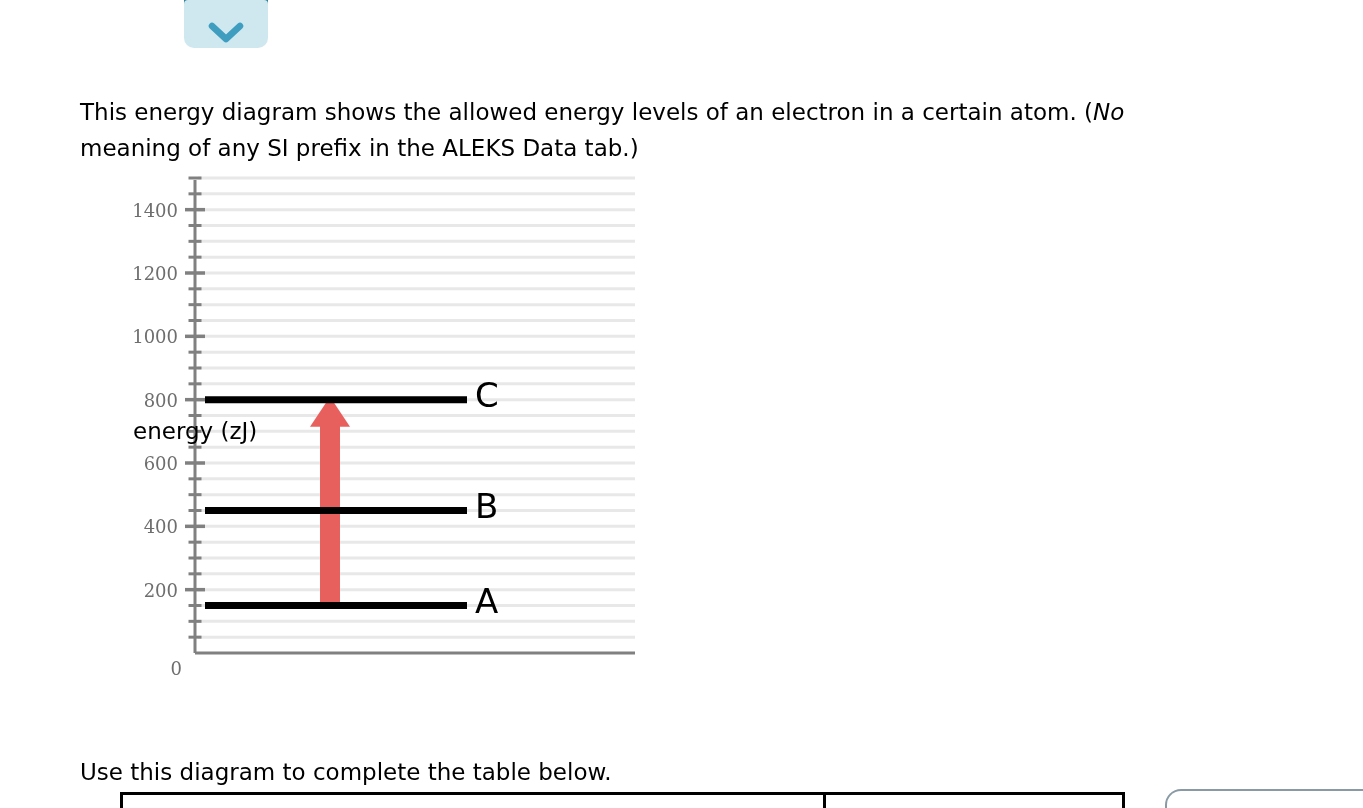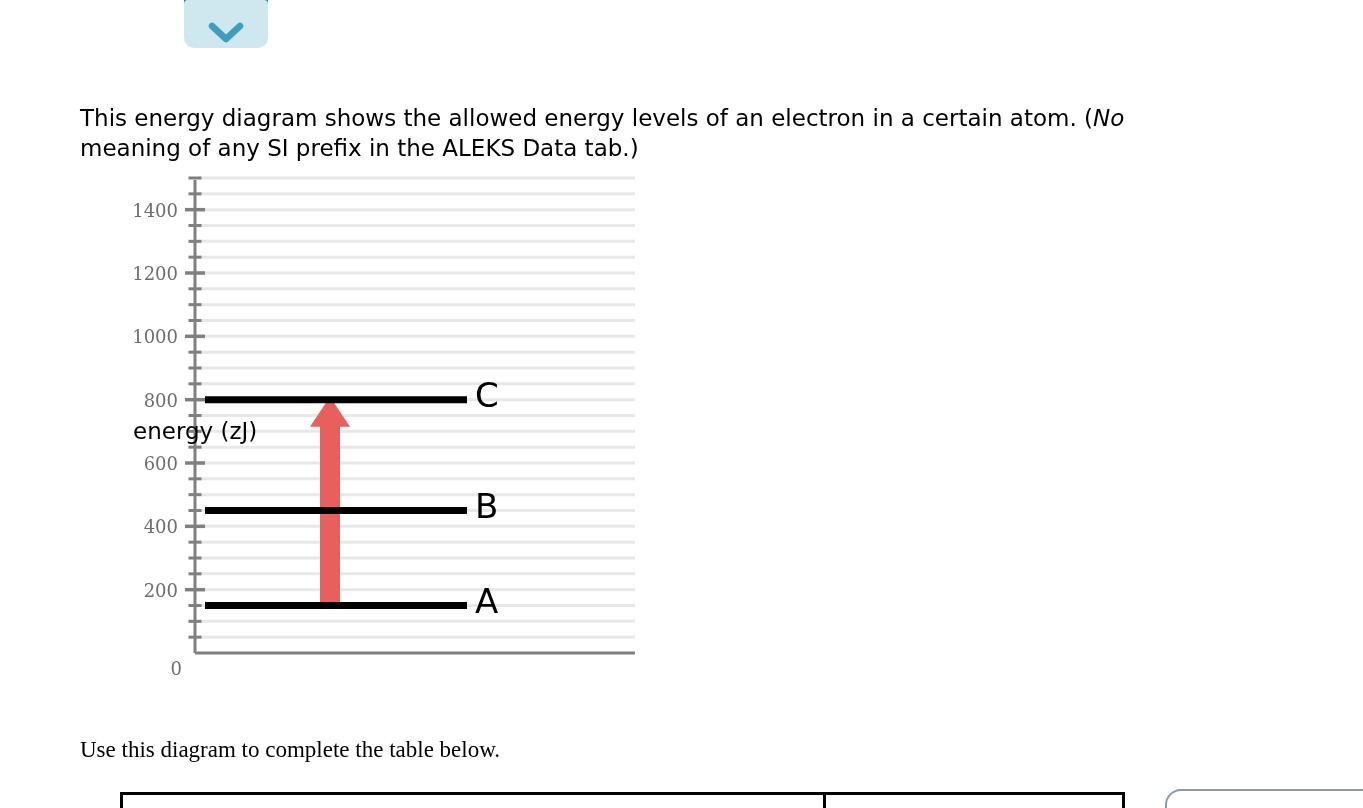--- a/index.html
+++ b/index.html
@@ -55,23 +55,23 @@
   
   .prompt-text {
     position: absolute;
     left: 80px;
     font-family: "DejaVu Sans", sans-serif;
     font-size: 23px;
     line-height: 40px;
     color: #000000;
     white-space: nowrap;
   }
-  #prompt-line-1 { top: 98px; text-align: right; }
+  #prompt-line-1 { top: 92px; text-align: right; }
   #prompt-line-2 { top: 128px; }
-  #instruction-line { top: 730px; font-family: Liberation Serif, serif; }
+  #instruction-line { top: 752px; }
   .italic-note { font-style: italic; }
 
   
   #energy-chart {
     position: absolute;
     left: 0px;
     top: 150px;
     width: 820px;
     height: 540px;
   }

